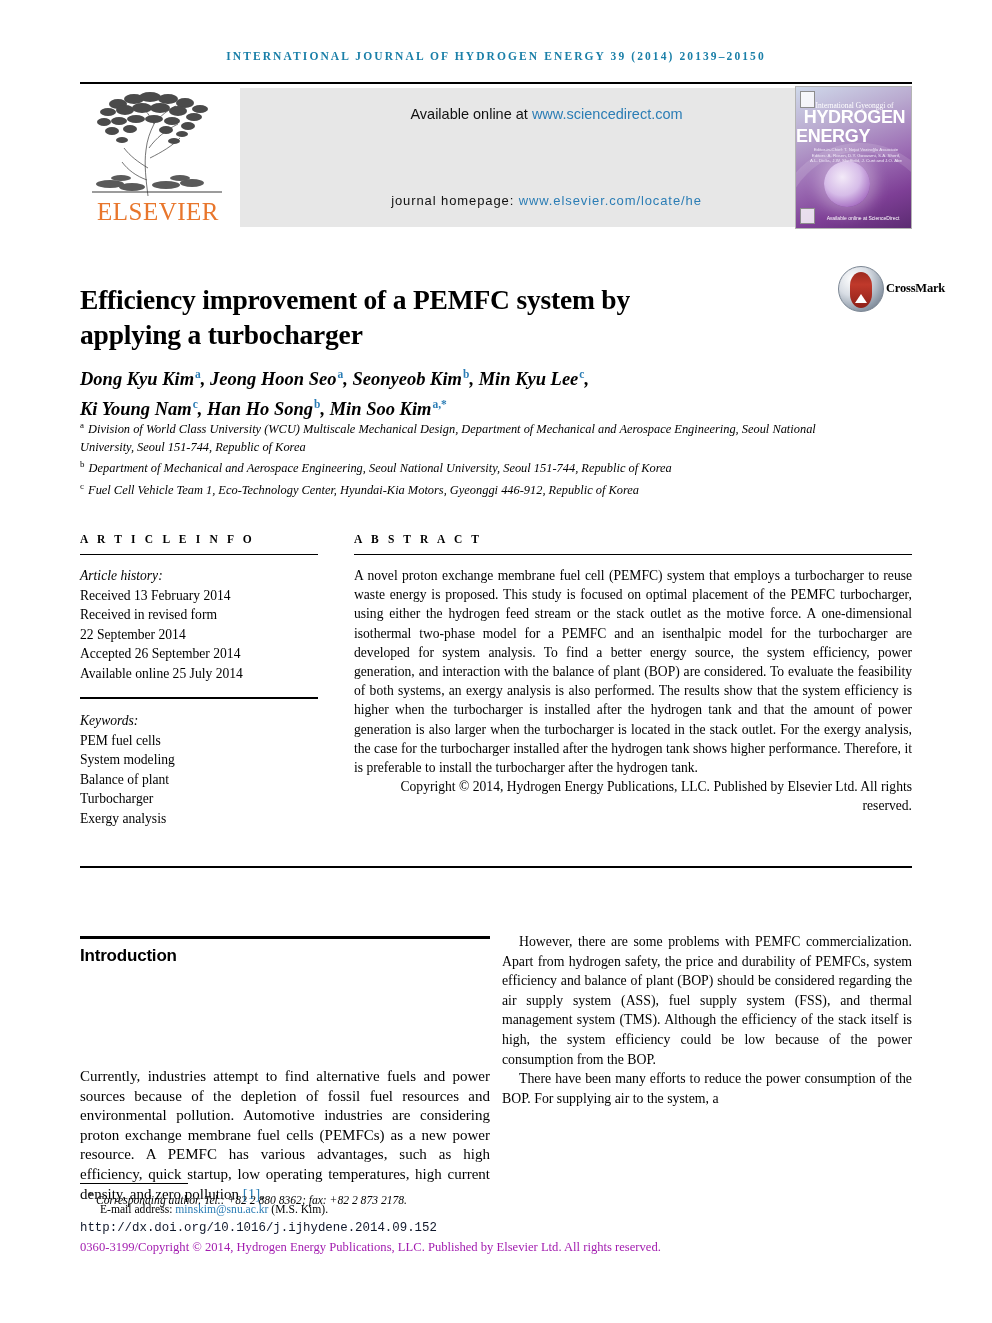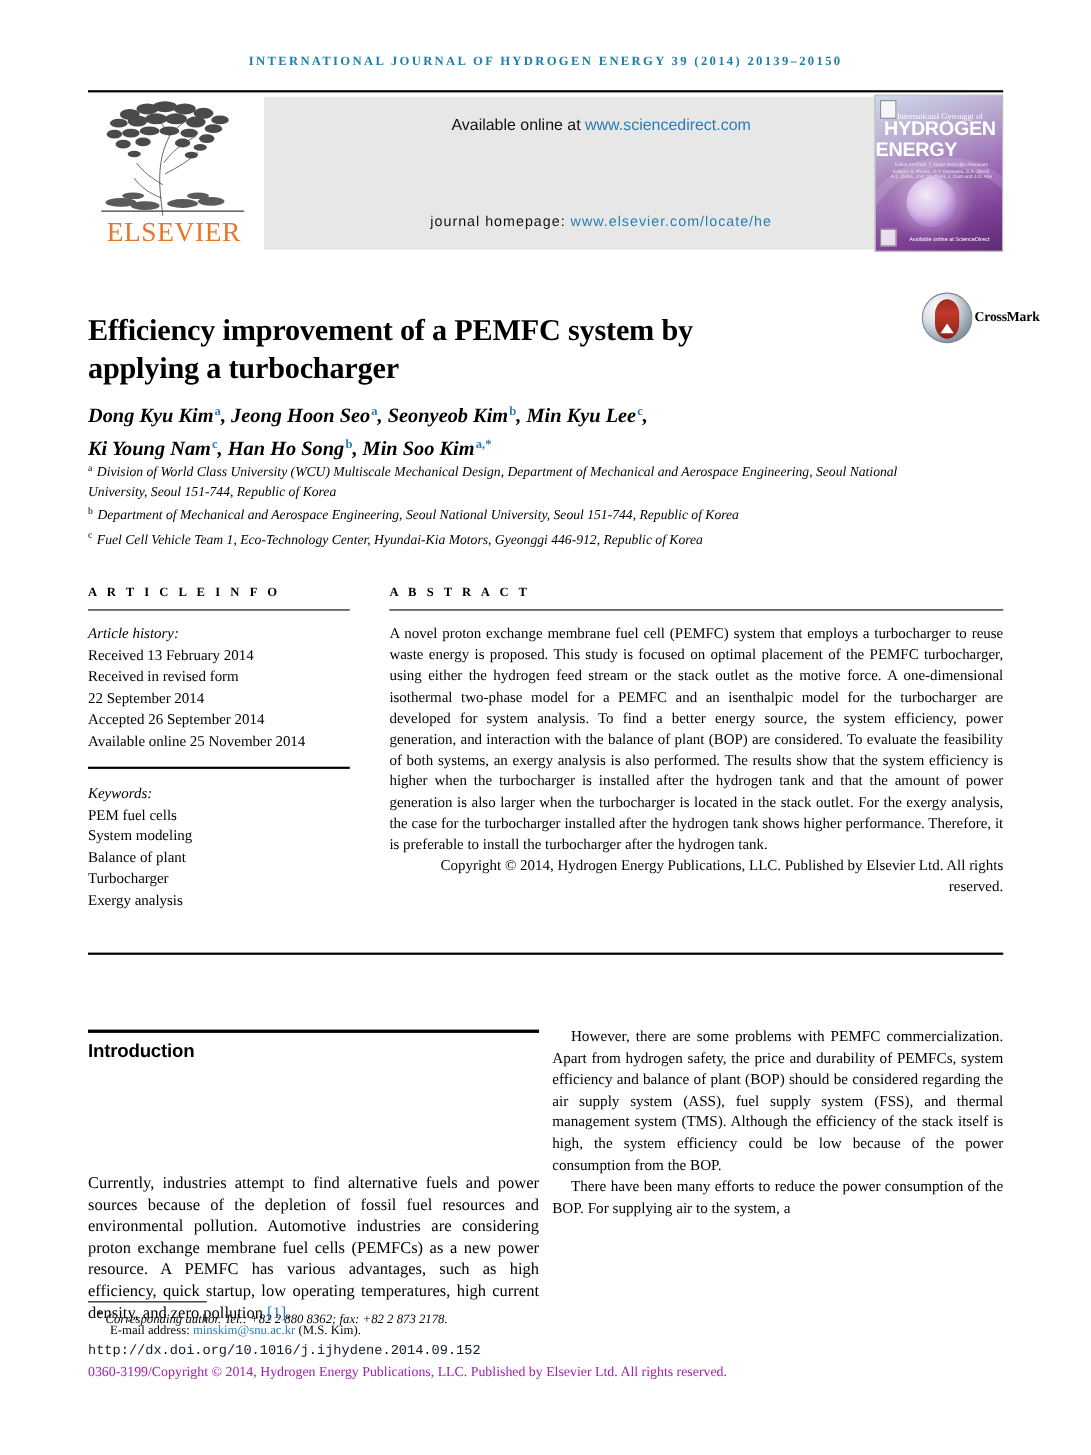--- a/index.html
+++ b/index.html
@@ -589,21 +589,21 @@
   </div>
 
   <div class="col-info">
     <div class="sec-head">A R T I C L E    I N F O</div>
     <div class="hr-thin"></div>
     <div class="info-line info-label">Article history:</div>
     <div class="info-line">Received 13 February 2014</div>
     <div class="info-line">Received in revised form</div>
     <div class="info-line">22 September 2014</div>
     <div class="info-line">Accepted 26 September 2014</div>
-    <div class="info-line">Available online 25 November 2014</div>
+    <div class="info-line">Available online 25 July 2014</div>
     <div class="hr-thick"></div>
     <div class="info-line info-label">Keywords:</div>
     <div class="info-line">PEM fuel cells</div>
     <div class="info-line">System modeling</div>
     <div class="info-line">Balance of plant</div>
     <div class="info-line">Turbocharger</div>
     <div class="info-line">Exergy analysis</div>
   </div>
 
   <div class="col-abs">

